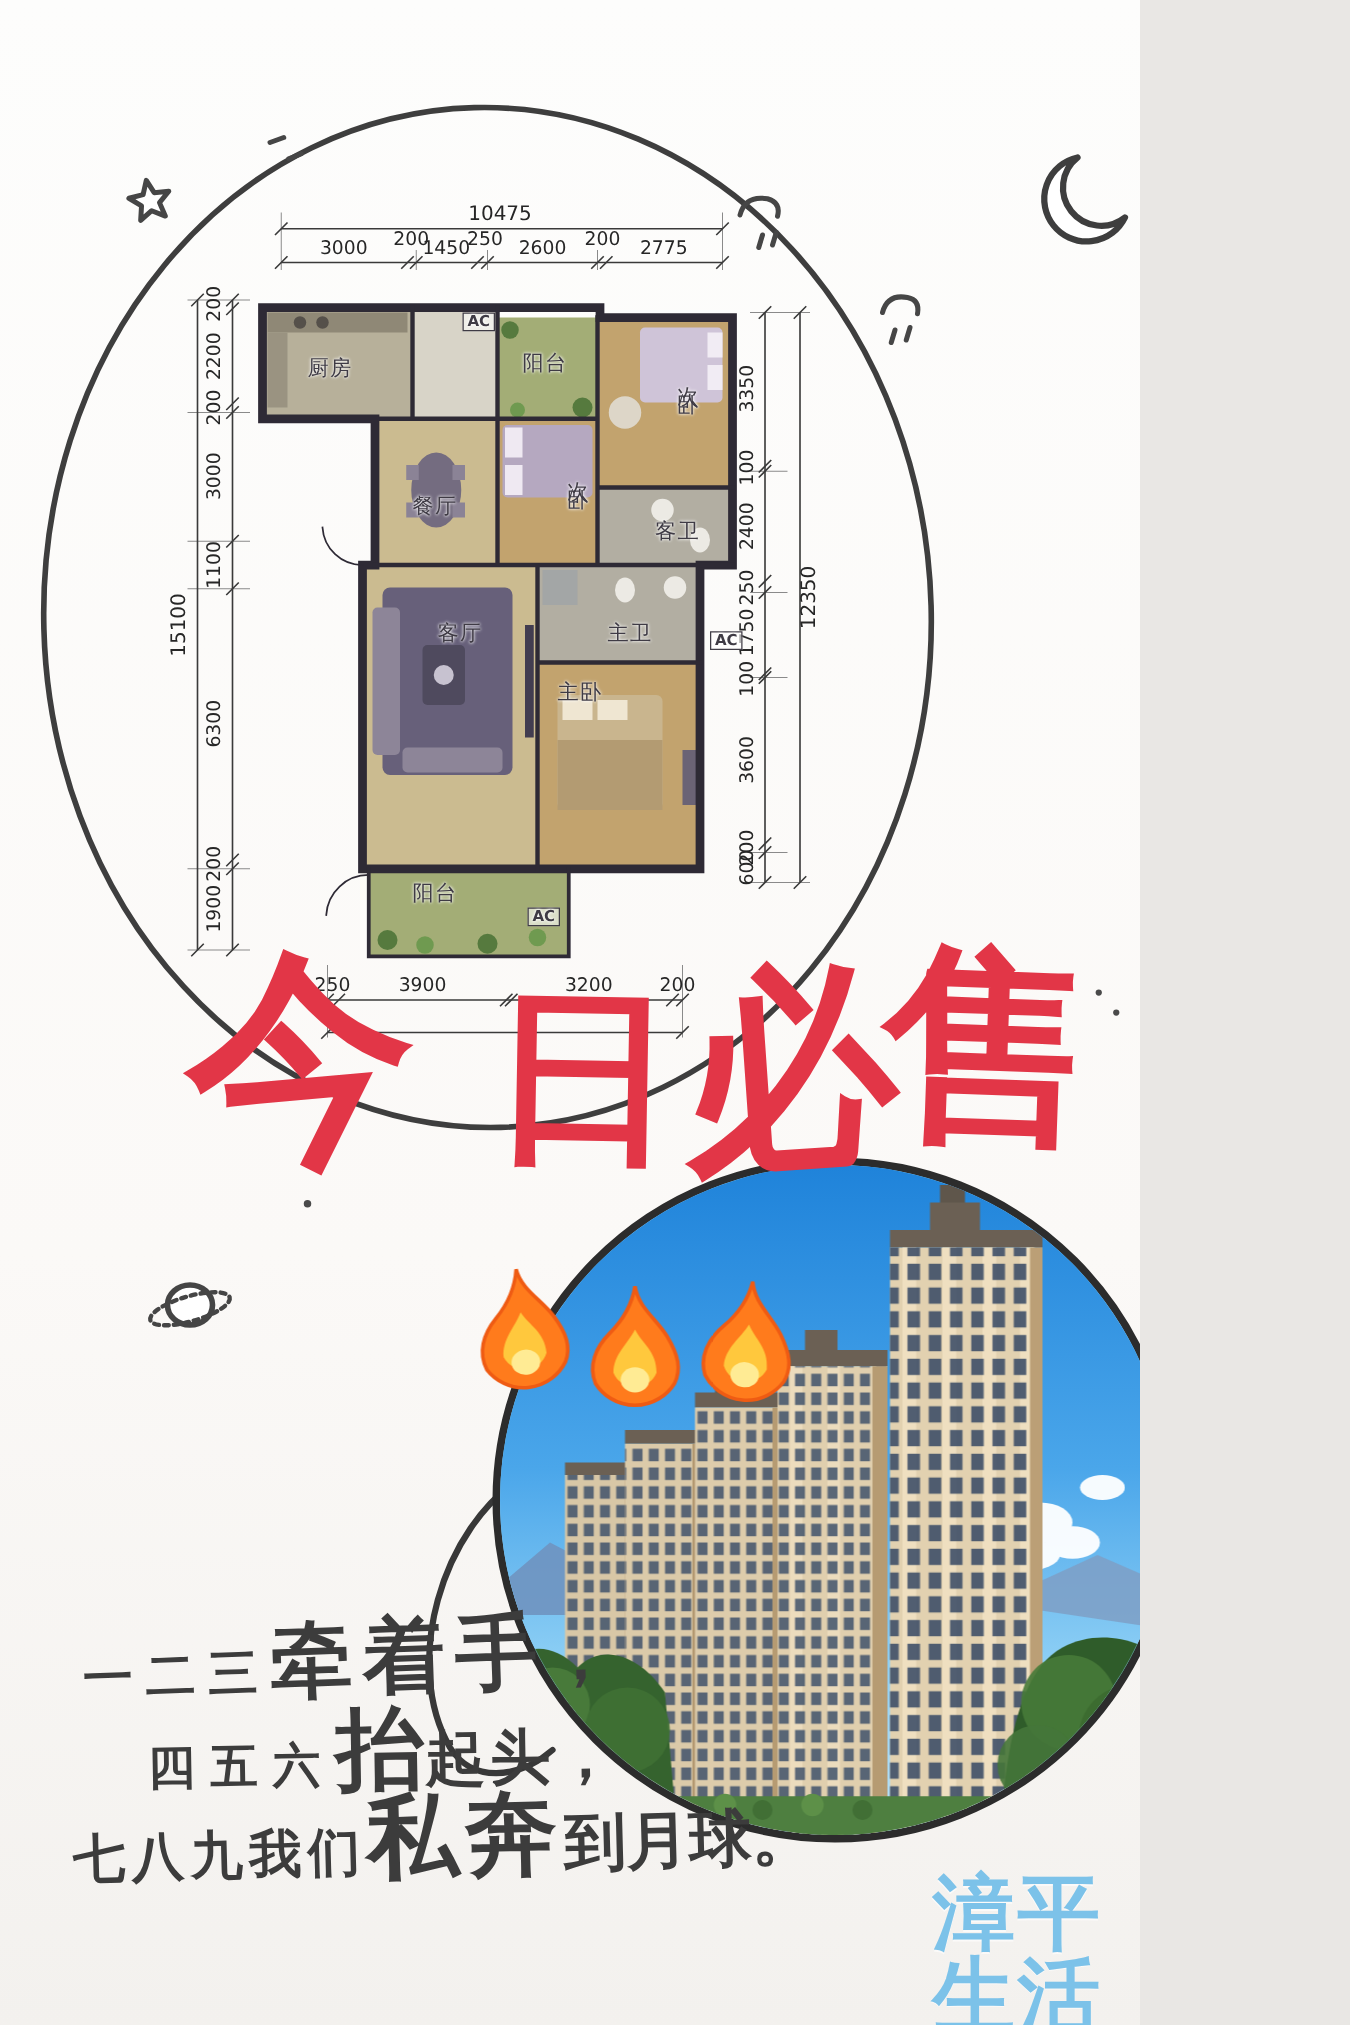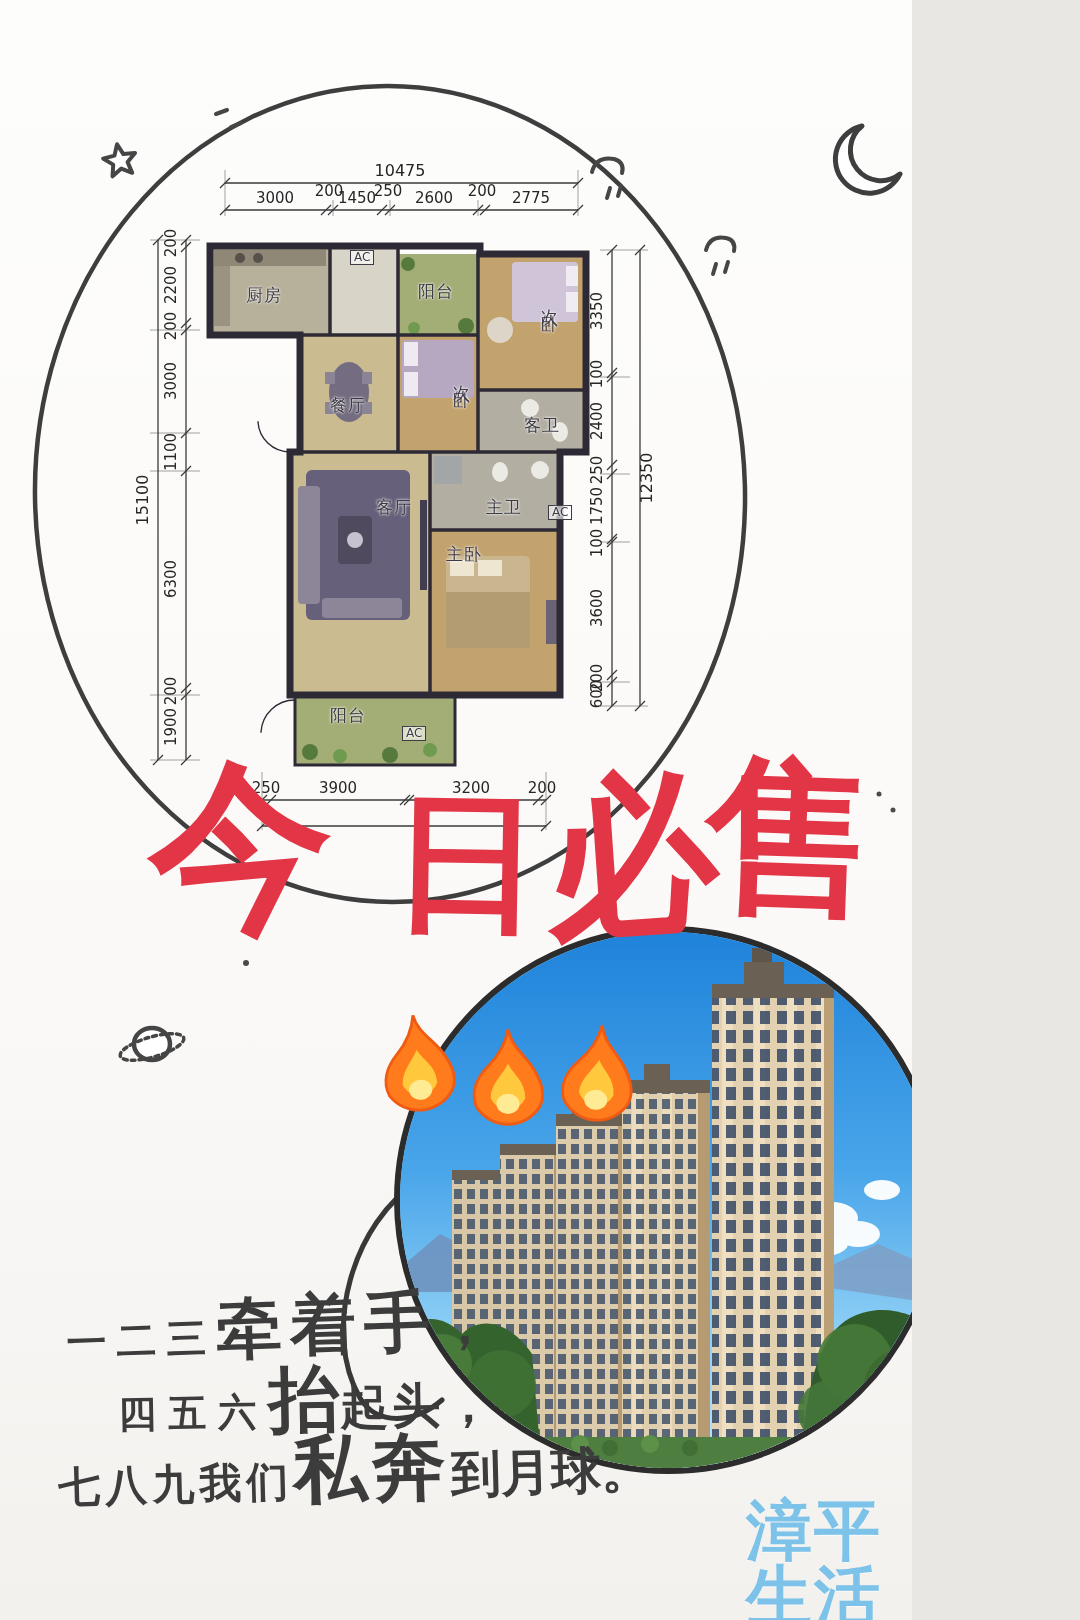--- a/index.html
+++ b/index.html
@@ -5,22 +5,22 @@
   html,body{margin:0;padding:0;background:#e9e7e4;}
   .poster{position:relative;width:912px;height:1620px;overflow:hidden;
     background:linear-gradient(180deg,#fdfdfc 0%,#fbf9f7 62%,#f3f1ee 100%);
     font-family:"DejaVu Sans",sans-serif;}
   svg{display:block;}
   .abs{position:absolute;}
   
   .room-label{position:absolute;font-size:17px;font-weight:normal;color:#3f3b45;line-height:1.1;
     letter-spacing:1px;text-shadow:0 0 3px rgba(255,255,255,.95),0 0 2px rgba(255,255,255,.9);}
   .room-label.v{writing-mode:vertical-rl;letter-spacing:6px;}
-  .room-label.ac{font-size:12px;font-weight:400;letter-spacing:0;border:1.5px solid #3f3b45;
-    padding:0 3px;background:rgba(255,255,255,.6);}
+  .room-label.ac{font-size:12px;font-weight:700;letter-spacing:0;border:1.5px solid #3f3b45;
+    padding:0 3px;background:rgba(255,255,255,.6);margin-left:20px;}
   
   .headline-char{position:absolute;color:#e23647;font-weight:900;line-height:1;
     font-family:"DejaVu Sans",sans-serif;}
   
   .photo-circle{position:absolute;left:394px;top:926px;width:548px;height:548px;
     border:6px solid #2c2c2c;border-radius:50%;overflow:hidden;box-sizing:border-box;background:#8fd0f5;}
   
   .fire{position:absolute;width:92px;height:104px;}
   
   .slogan-line{position:absolute;color:#3c3c3c;display:flex;align-items:baseline;white-space:nowrap;}
@@ -162,21 +162,21 @@
     </g>
   </svg>
 
   <span class="room-label" style="left:246px;top:286px">厨房</span>
   <span class="room-label ac" style="left:350px;top:250px">AC</span>
   <span class="room-label" style="left:418px;top:282px">阳台</span>
   <span class="room-label v" style="left:540px;top:296px">次卧</span>
   <span class="room-label" style="left:330px;top:396px">餐厅</span>
   <span class="room-label v" style="left:452px;top:372px">次卧</span>
   <span class="room-label" style="left:524px;top:416px">客卫</span>
-  <span class="room-label" style="left:376px;top:498px">客厅</span>
+  <span class="room-label" style="left:350px;top:498px">客厅</span>
   <span class="room-label" style="left:486px;top:498px">主卫</span>
   <span class="room-label ac" style="left:548px;top:505px">AC</span>
   <span class="room-label" style="left:446px;top:545px">主卧</span>
   <span class="room-label" style="left:330px;top:706px">阳台</span>
   <span class="room-label ac" style="left:402px;top:726px">AC</span>
 
   <svg class="abs" style="left:0;top:0" width="1080" height="1620" viewBox="0 0 1080 1620" fill="none" stroke-linecap="round" stroke-linejoin="round">
     <ellipse cx="390" cy="494" rx="355" ry="408" stroke="#3e3e3e" stroke-width="4.5" transform="rotate(-1.5 390 494)"></ellipse>
     <g stroke="#464646" stroke-width="4">
       <path d="M592,172 q4,-16 22,-13 q11,3 8,14"></path>

